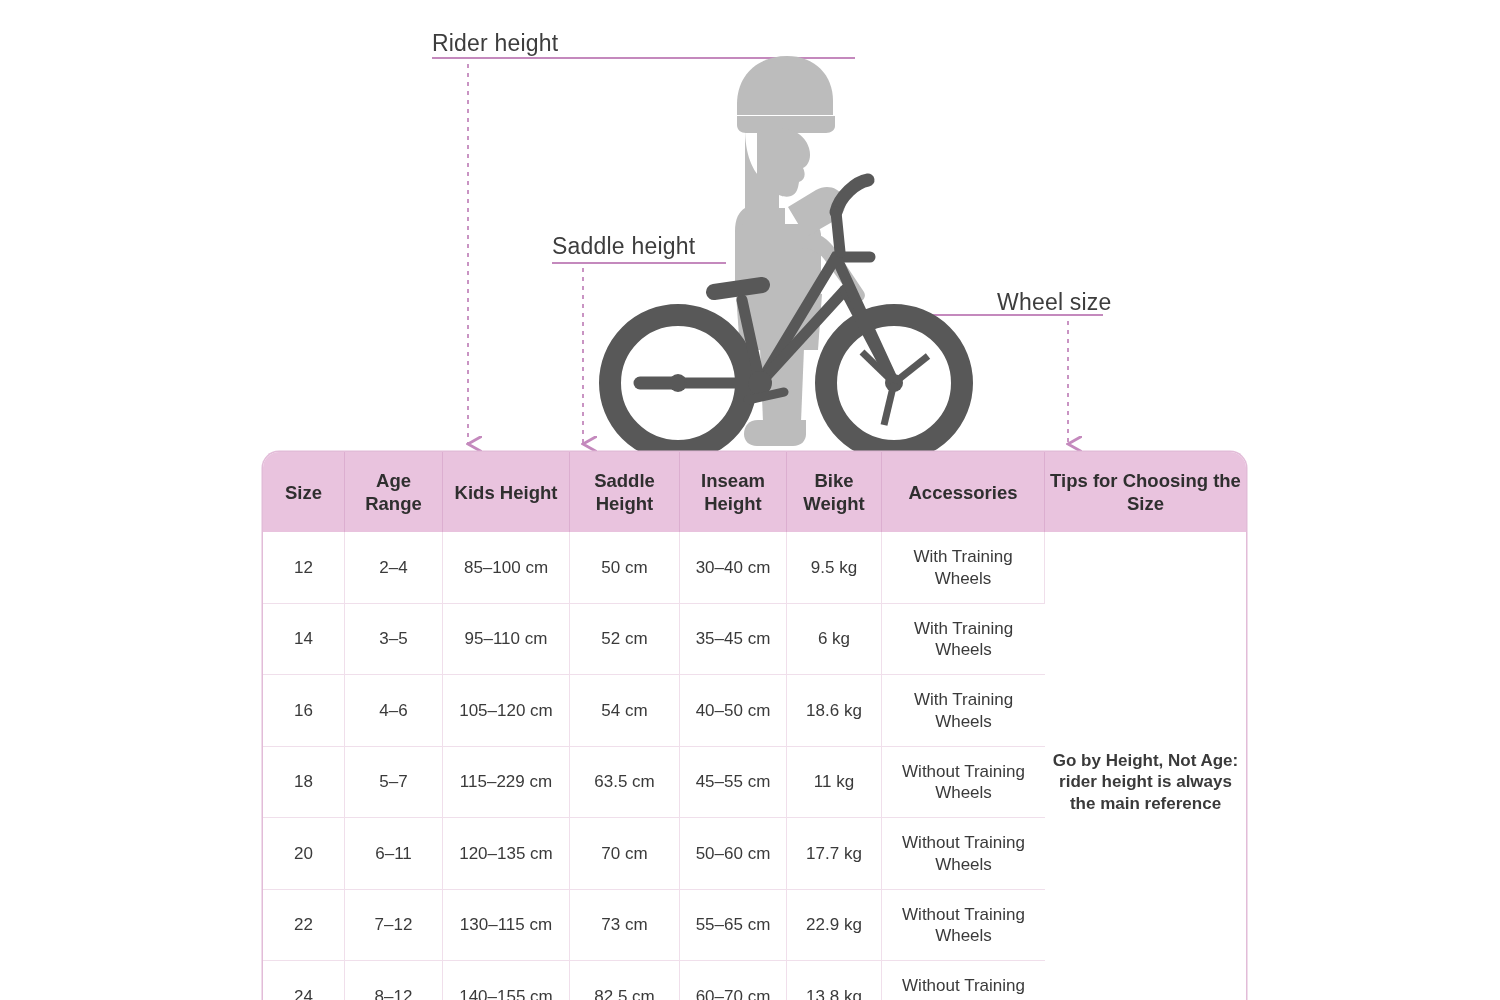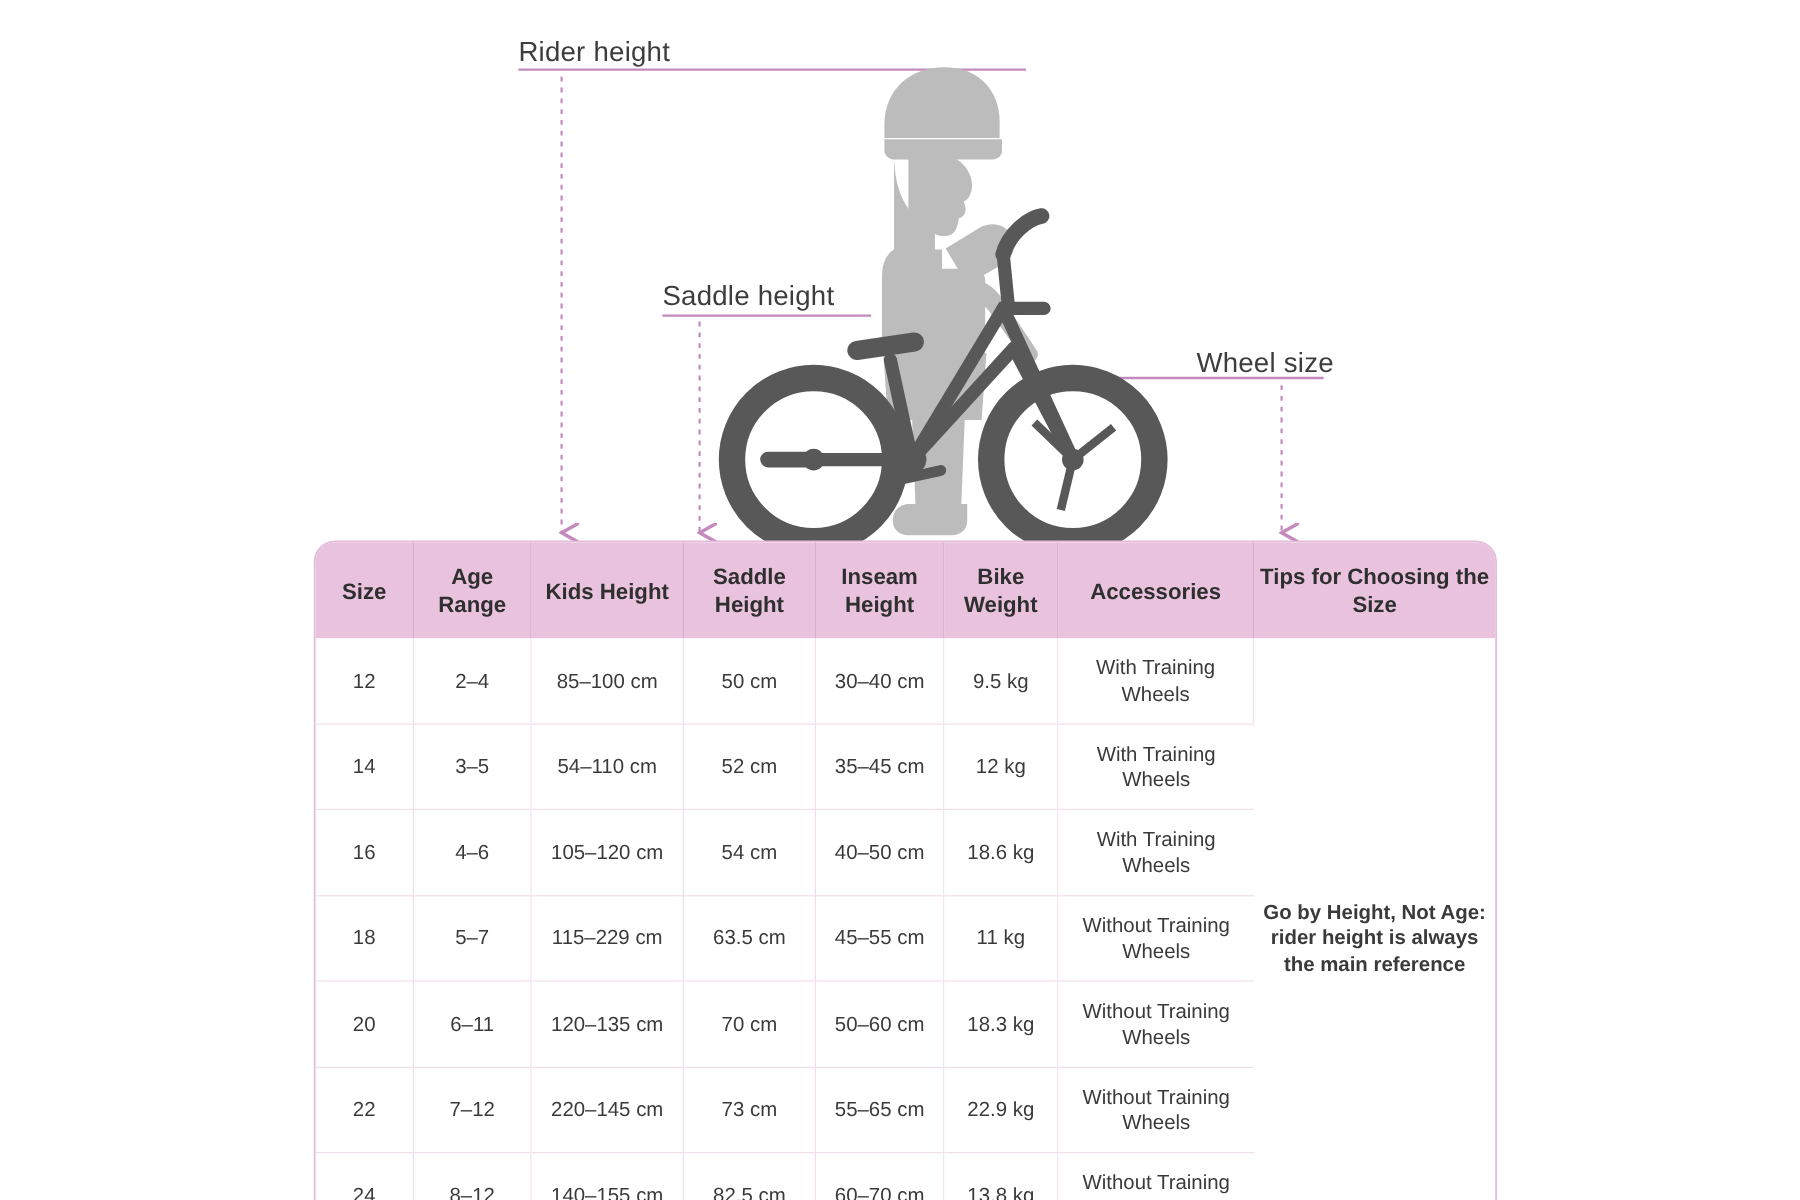--- a/index.html
+++ b/index.html
@@ -219,24 +219,24 @@
           <td>85–100 cm</td>
           <td>50 cm</td>
           <td>30–40 cm</td>
           <td>9.5 kg</td>
           <td>With Training Wheels</td>
           <td class="tips-cell" rowspan="7">Go by Height, Not Age: rider height is always the main reference</td>
         </tr>
         <tr>
           <td>14</td>
           <td>3–5</td>
-          <td>54–110 cm</td>
+          <td>95–110 cm</td>
           <td>52 cm</td>
           <td>35–45 cm</td>
-          <td>12 kg</td>
+          <td>6 kg</td>
           <td>With Training Wheels</td>
         </tr>
         <tr>
           <td>16</td>
           <td>4–6</td>
           <td>105–120 cm</td>
           <td>54 cm</td>
           <td>40–50 cm</td>
           <td>18.6 kg</td>
           <td>With Training Wheels</td>
@@ -249,27 +249,27 @@
           <td>45–55 cm</td>
           <td>11 kg</td>
           <td>Without Training Wheels</td>
         </tr>
         <tr>
           <td>20</td>
           <td>6–11</td>
           <td>120–135 cm</td>
           <td>70 cm</td>
           <td>50–60 cm</td>
-          <td>18.3 kg</td>
+          <td>17.7 kg</td>
           <td>Without Training Wheels</td>
         </tr>
         <tr>
           <td>22</td>
           <td>7–12</td>
-          <td>220–145 cm</td>
+          <td>130–115 cm</td>
           <td>73 cm</td>
           <td>55–65 cm</td>
           <td>22.9 kg</td>
           <td>Without Training Wheels</td>
         </tr>
         <tr>
           <td>24</td>
           <td>8–12</td>
           <td>140–155 cm</td>
           <td>82.5 cm</td>

